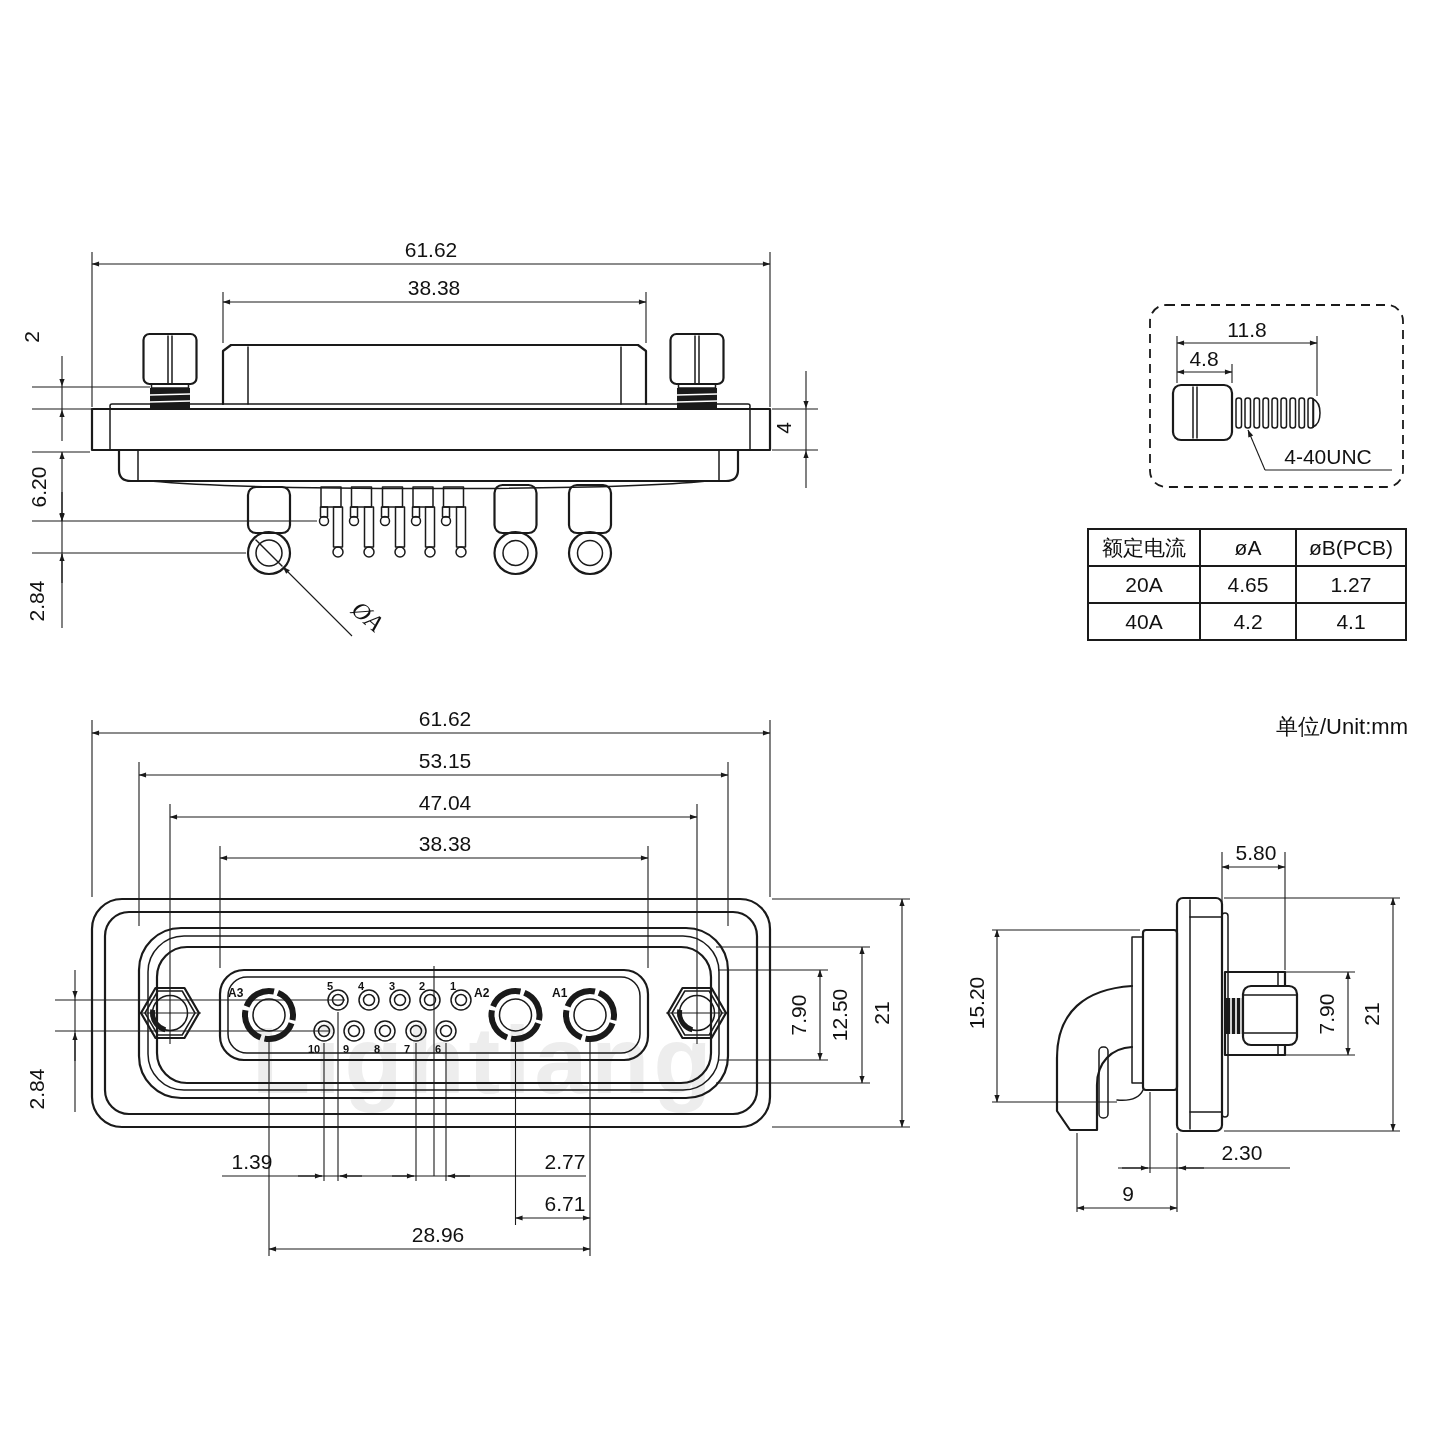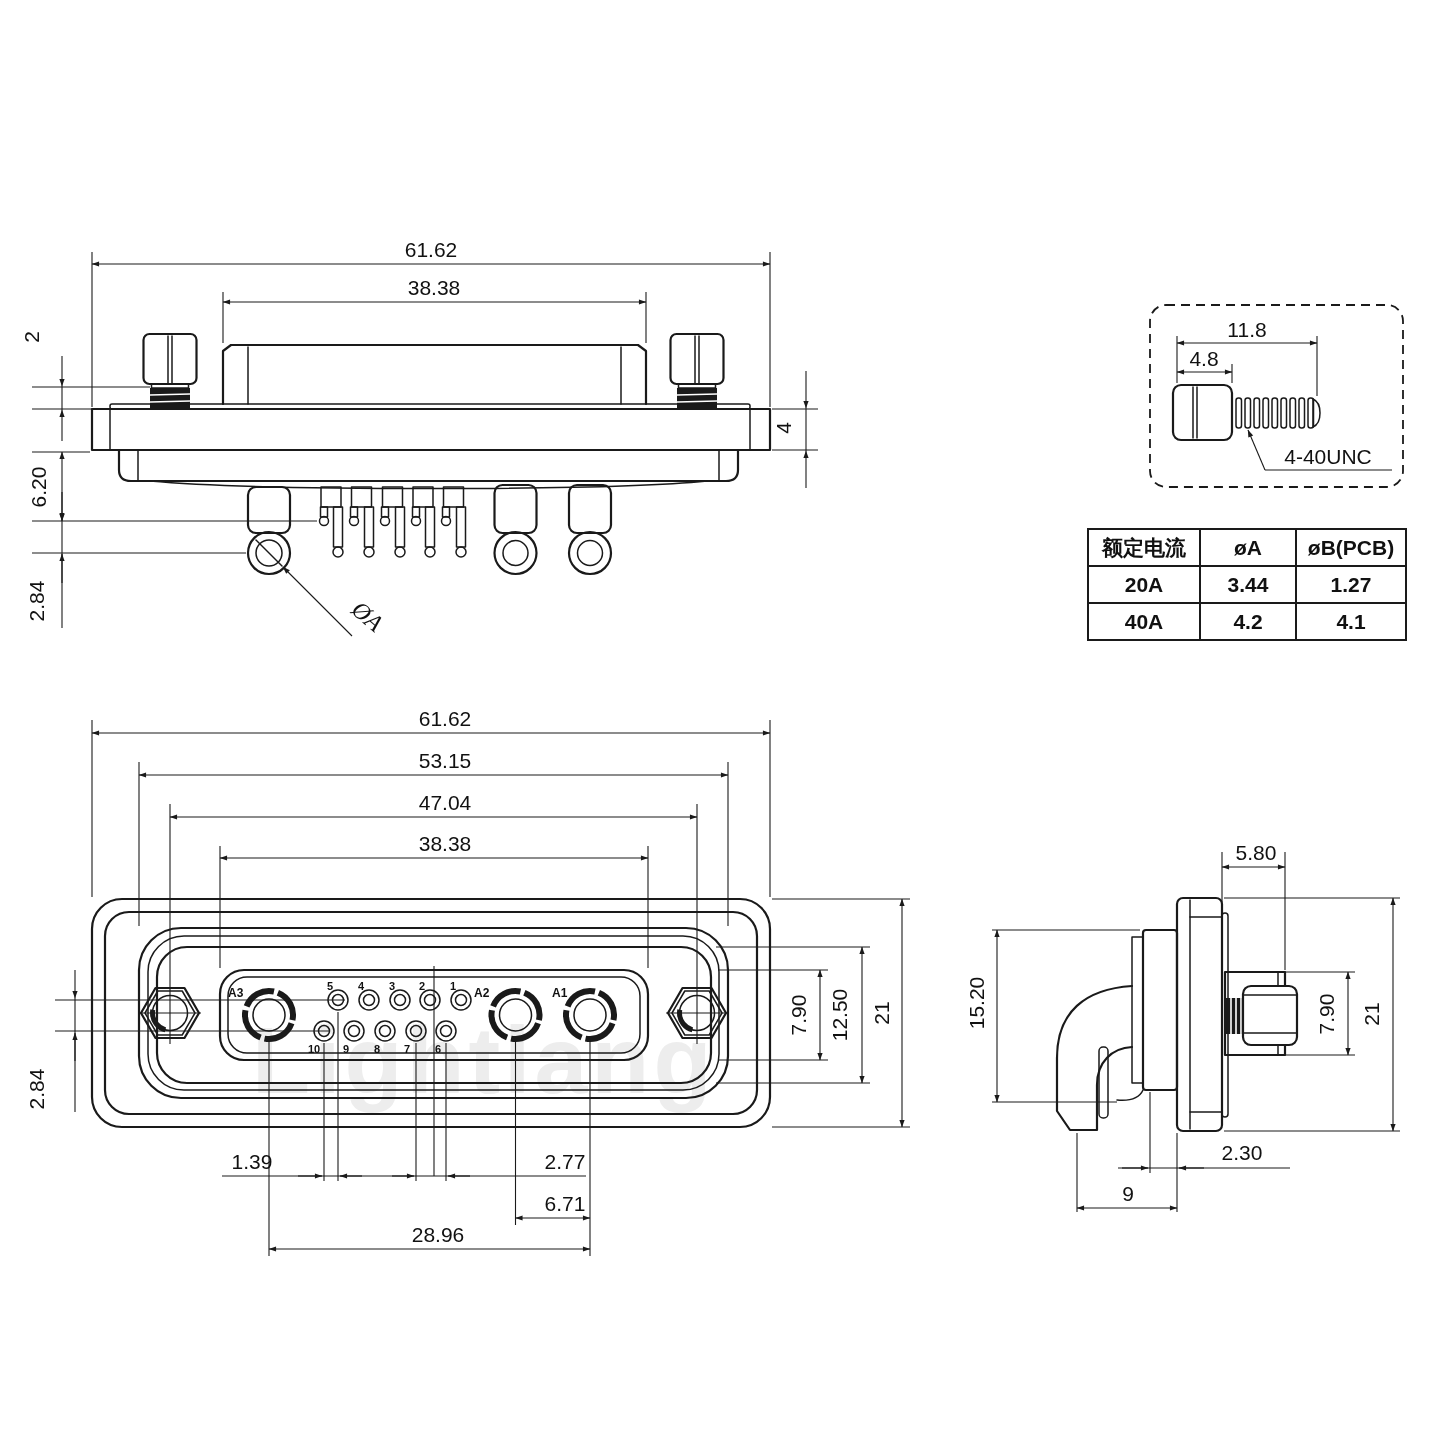--- a/index.html
+++ b/index.html
@@ -14,21 +14,21 @@
   .wl{fill:none;stroke:#fff;stroke-width:1.6;}
   .whitefill{fill:#fff;}
   text.d{font-family:"Liberation Sans",sans-serif;font-size:21px;fill:#111;text-anchor:middle;}
   text.pl{font-family:"Liberation Sans",sans-serif;font-size:11px;font-weight:bold;fill:#111;text-anchor:middle;}
   text.plb{font-family:"Liberation Sans",sans-serif;font-size:12px;font-weight:bold;fill:#111;text-anchor:start;}
   text.oa{font-family:"Liberation Serif",serif;font-style:italic;font-size:24px;fill:#111;}
   text.wm{font-family:"Liberation Sans",sans-serif;font-size:95px;font-weight:bold;fill:#ededed;letter-spacing:4px;}
   .ring{fill:none;stroke:#1a1a1a;stroke-width:6;stroke-dasharray:33.5 4.2;}
   .hexarc{fill:none;stroke:#1a1a1a;stroke-width:5;stroke-dasharray:26 84;stroke-dashoffset:-32;}
   #spec-table{position:absolute;left:1087px;top:528px;border-collapse:collapse;table-layout:fixed;}
-  #spec-table td,#spec-table th{border:2px solid #1a1a1a;font-size:21px;font-weight:bold;
+  #spec-table td,#spec-table th{border:2px solid #1a1a1a;font-size:21px;font-weight:normal;
      text-align:center;padding:0;height:35px;color:#111;font-family:"Liberation Sans",sans-serif;}
   #spec-table .c0{width:110px;} #spec-table .c1{width:94px;} #spec-table .c2{width:108px;}
   #unit-note{position:absolute;left:1087px;top:712px;width:321px;text-align:right;
      font-size:22px;color:#111;font-family:"Liberation Sans",sans-serif;}
 </style>
 </head>
 <body>
 
 <div id="canvas">
 
@@ -397,25 +397,26 @@
   <thead>
     <tr>
       <th class="c0">额定电流</th>
       <th class="c1">øA</th>
       <th class="c2">øB(PCB)</th>
     </tr>
   </thead>
   <tbody>
     <tr>
       <td>20A</td>
-      <td>3.44</td>
+      <td>4.65</td>
       <td>1.27</td>
     </tr>
     <tr>
       <td>40A</td>
       <td>4.2</td>
       <td>4.1</td>
     </tr>
   </tbody>
 </table>
 
+<div id="unit-note">单位/Unit:mm</div>
 
 </div>
 
 </body></html>

